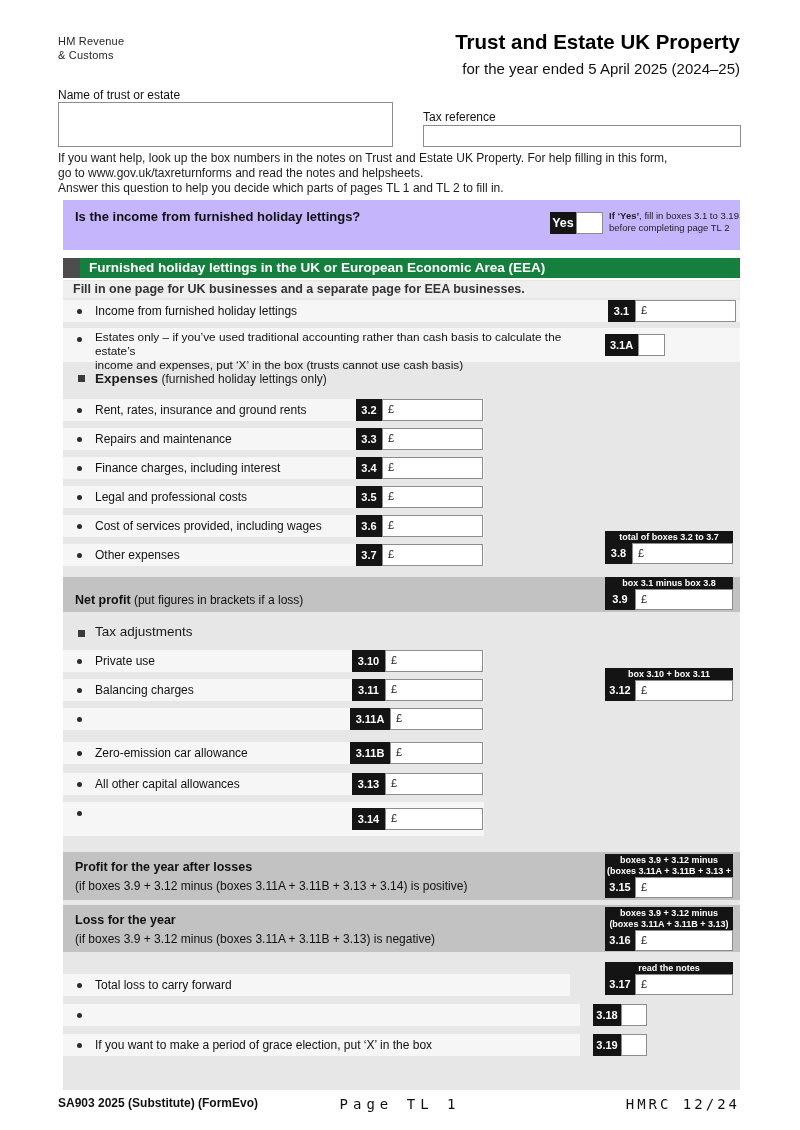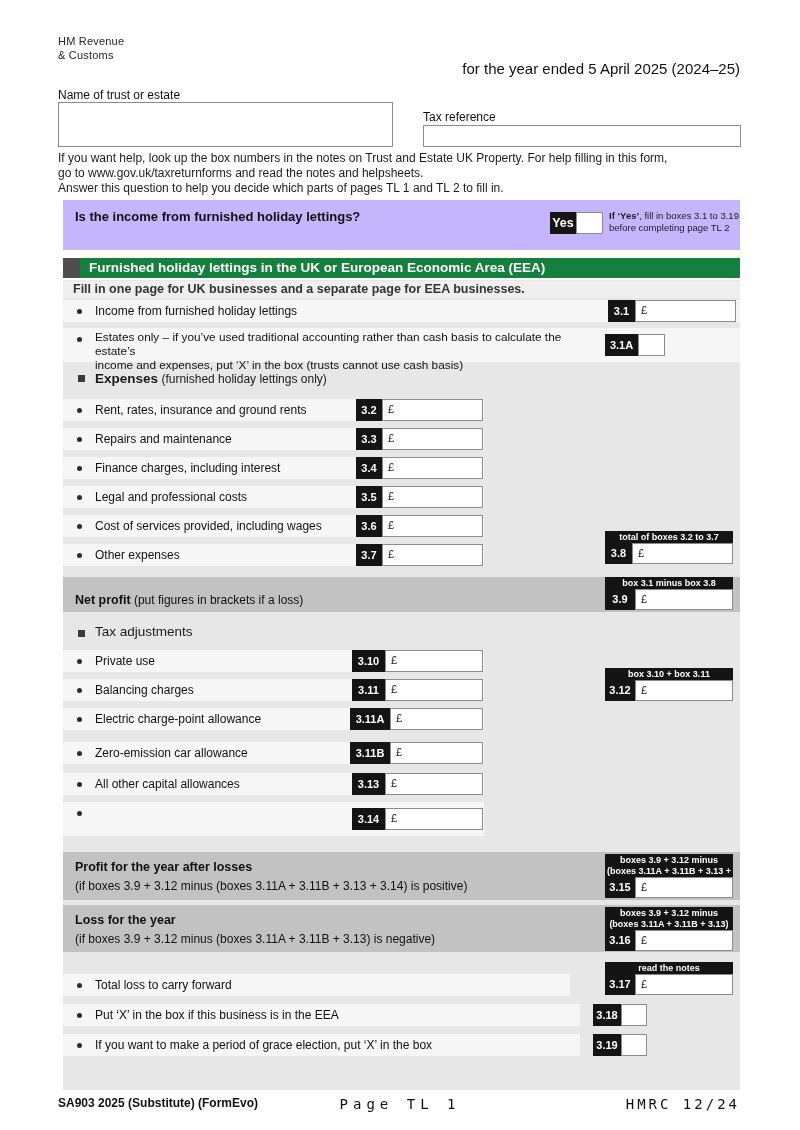--- a/index.html
+++ b/index.html
@@ -61,20 +61,21 @@
 </style>
 </head>
 <body>
 
 <div id="page">
 
   <div class="abs logo">
     <div>HM Revenue</div>
     <div>&amp; Customs</div>
   </div>
+  <div class="abs title">Trust and Estate UK Property</div>
   <div class="abs subtitle">for the year ended 5 April 2025 (2024–25)</div>
 
   <div class="abs fieldlabel" style="left:58px;top:88px;">Name of trust or estate</div>
   <div class="abs inputbox" style="left:58px;top:102px;width:333px;height:43px;"></div>
   <div class="abs fieldlabel" style="left:423px;top:110px;">Tax reference</div>
   <div class="abs inputbox" style="left:423px;top:125px;width:316px;height:20px;"></div>
 
   <div class="abs helptext" style="left:58px;top:151px;width:680px;">
     <div>If you want help, look up the box numbers in the notes on Trust and Estate UK Property. For help filling in this form,</div>
     <div>go to www.gov.uk/taxreturnforms and read the notes and helpsheets.</div>
@@ -222,21 +223,20 @@
   <div class="abs rcol" style="left:605px;top:668px;">
     <div class="note">box 3.10 + box 3.11</div>
     <div class="abs numbox" style="left:0;top:12px;width:30px;height:21px;line-height:21px;">3.12</div>
     <div class="abs money" style="left:30px;top:12px;width:96px;height:19px;">
       <span class="cur">£</span><span></span>
     </div>
   </div>
 
   <div class="abs strip" style="left:63px;top:708px;width:421px;height:22px;">
     <div class="abs bullet" style="left:14px;top:9px;"></div>
-    <div class="abs rowlabel" style="left:32px;line-height:22px;">Electric charge-point allowance</div>
     <div class="abs numbox" style="left:287px;top:0;width:40px;height:22px;line-height:22px;">3.11A</div>
     <div class="abs money" style="left:327px;top:0;width:91px;height:20px;">
       <span class="cur">£</span><span></span>
     </div>
   </div>
 
   <div class="abs strip" style="left:63px;top:742px;width:421px;height:22px;">
     <div class="abs bullet" style="left:14px;top:9px;"></div>
     <div class="abs rowlabel" style="left:32px;line-height:22px;">Zero-emission car allowance</div>
     <div class="abs numbox" style="left:287px;top:0;width:40px;height:22px;line-height:22px;">3.11B</div>
@@ -299,21 +299,20 @@
       <span class="cur">£</span><span></span>
     </div>
   </div>
   <div class="abs strip" style="left:63px;top:974px;width:507px;height:22px;">
     <div class="abs bullet" style="left:14px;top:9px;"></div>
     <div class="abs rowlabel" style="left:32px;line-height:22px;">Total loss to carry forward</div>
   </div>
 
   <div class="abs strip" style="left:63px;top:1004px;width:517px;height:22px;">
     <div class="abs bullet" style="left:14px;top:9px;"></div>
-    <div class="abs rowlabel" style="left:32px;line-height:22px;">Put ‘X’ in the box if this business is in the EEA</div>
   </div>
   <div class="abs numbox" style="left:593px;top:1004px;width:28px;height:22px;line-height:22px;">3.18</div>
   <div class="abs xinput" style="left:621px;top:1004px;width:24px;height:20px;"></div>
 
   <div class="abs strip" style="left:63px;top:1034px;width:517px;height:22px;">
     <div class="abs bullet" style="left:14px;top:9px;"></div>
     <div class="abs rowlabel" style="left:32px;line-height:22px;">If you want to make a period of grace election, put ‘X’ in the box</div>
   </div>
   <div class="abs numbox" style="left:593px;top:1034px;width:28px;height:22px;line-height:22px;">3.19</div>
   <div class="abs xinput" style="left:621px;top:1034px;width:24px;height:20px;"></div>

